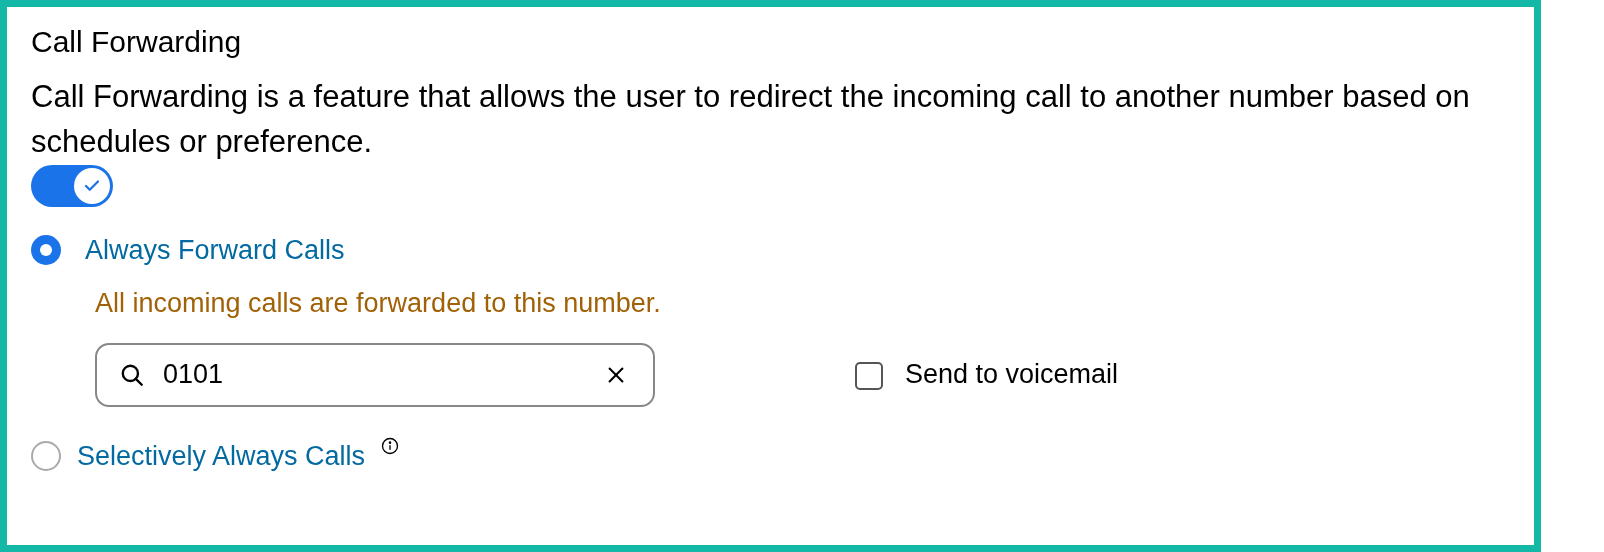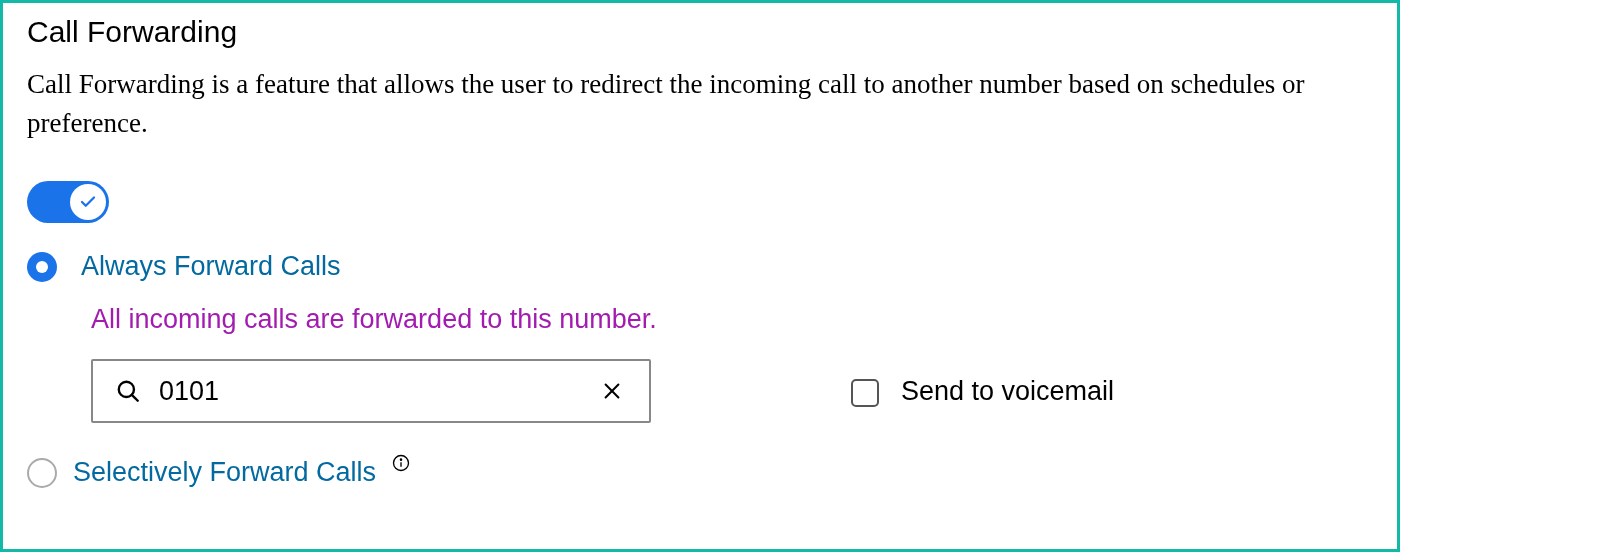--- a/index.html
+++ b/index.html
@@ -8,40 +8,38 @@
       padding: 0;
     }
     
     body {
       font-family: -apple-system, BlinkMacSystemFont, "Segoe UI", Helvetica, Arial, sans-serif;
       background: #fff;
       padding: 0;
     }
     
     .panel {
-      border: 3px solid #14b8a6;
-      width: 1400px;
+      border: 7px solid #14b8a6;
+      width: 1541px;
       height: 552px;
-      padding: 12px 24px;
+      padding: 18px 24px;
       background: #fff;
     }
     
     .heading {
       font-size: 30px;
       font-weight: 400;
       color: #000;
       margin-bottom: 16px;
     }
     
     .description {
-      font-size: 27px;
+      font-size: 31px;
       line-height: 1.45;
       color: #000;
-      margin-bottom: 38px;
-      font-family: Liberation Serif, serif;
     }
     
     .toggle {
       width: 82px;
       height: 42px;
       background: #1a73e8;
       border-radius: 21px;
       position: relative;
       cursor: pointer;
       margin-bottom: 28px;
@@ -104,35 +102,35 @@
       font-size: 27px;
       color: #0369a1;
     }
     
     .option-body {
       padding-left: 64px;
     }
     
     .helper-text {
       font-size: 27px;
-      color: #a21caf;
+      color: #a16207;
       margin-bottom: 24px;
     }
     
     .input-row {
       display: flex;
       align-items: center;
       gap: 200px;
     }
     
     .search-wrap {
       display: flex;
       align-items: center;
       border: 2px solid #888;
-      border-radius: 2px;
+      border-radius: 14px;
       width: 560px;
       height: 64px;
       padding: 0 22px;
     }
     
     .search-icon-svg {
       width: 26px;
       height: 26px;
       flex-shrink: 0;
     }
@@ -237,21 +235,21 @@
 
       <div class="checkbox-group">
         <div class="checkbox"></div>
         <span class="checkbox-label">Send to voicemail</span>
       </div>
     </div>
   </div>
 
   <div class="radio-row-second">
     <div class="radio radio-unselected"></div>
-    <span class="radio-label">Selectively Forward Calls</span>
+    <span class="radio-label">Selectively Always Calls</span>
     <svg class="info-icon-svg" viewBox="0 0 24 24" fill="none" stroke="#000" stroke-width="1.8">
       <circle cx="12" cy="12" r="10"></circle>
       <line x1="12" y1="11" x2="12" y2="17"></line>
       <circle cx="12" cy="7.5" r="0.8" fill="#000"></circle>
     </svg>
   </div>
 
 </div>
 
 </body></html>

